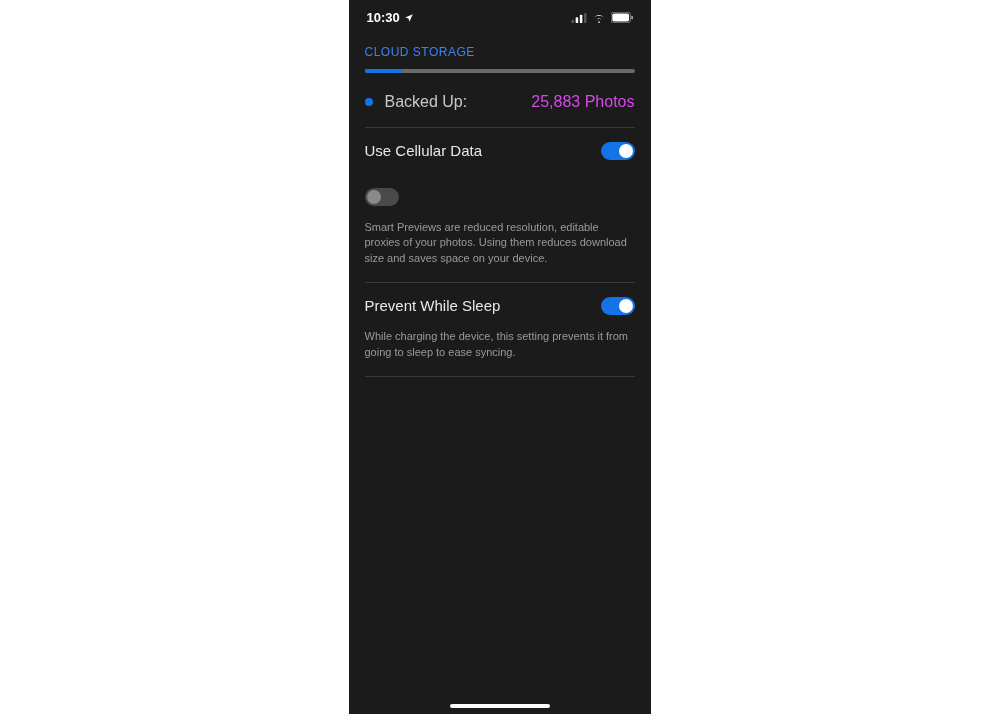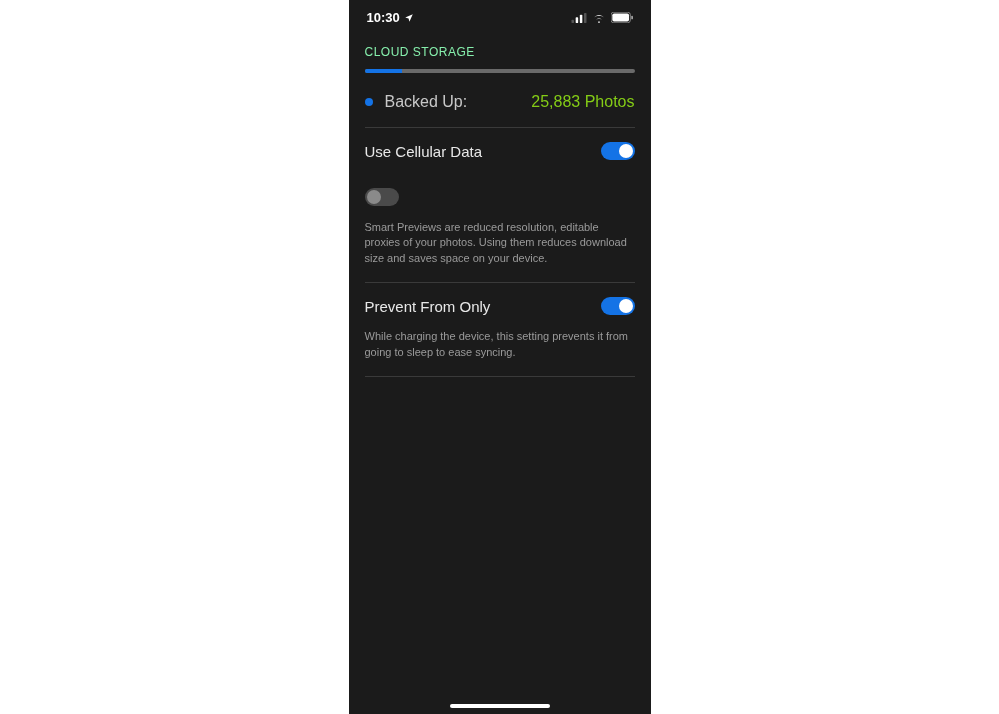--- a/index.html
+++ b/index.html
@@ -66,21 +66,21 @@
       height: 20px;
       display: flex;
       align-items: center;
       justify-content: center;
     }
 
     
     .section-header {
       font-size: 12px;
       letter-spacing: 0.5px;
-      color: #86efac;
+      color: #3b82f6;
       padding: 16px 0 10px 16px;
     }
 
     .progress-bar {
       margin: 0 16px;
       height: 4px;
       background: #6a6a6a;
       border-radius: 2px;
       overflow: hidden;
     }
@@ -99,34 +99,34 @@
     .stat-dot {
       width: 8px;
       height: 8px;
       border-radius: 50%;
       margin-right: 12px;
       flex-shrink: 0;
     }
     .dot-blue { background: #1473e6; }
     .dot-gray { background: #6a6a6a; }
     .stat-label { color: #c8c8c8; flex: 1; }
-    .stat-value { color: #84cc16; }
+    .stat-value { color: #d946ef; }
 
     .stats-block { padding-top: 14px; padding-bottom: 10px; }
 
     .divider {
       height: 1px;
       background: #3a3a3a;
       margin: 0 16px;
     }
 
     
     .toggle-row {
       display: flex;
-      align-items: center;
+      align-items: flex-start;
       justify-content: space-between;
       padding: 14px 16px;
     }
     .toggle-label {
       font-size: 15px;
       color: #e8e8e8;
     }
     .toggle {
       width: 34px;
       height: 18px;
@@ -230,21 +230,21 @@
   <div class="toggle-row">
     <div class="toggle toggle-off">
       <div class="toggle-knob"></div>
     </div>
   </div>
   <div class="description">Smart Previews are reduced resolution, editable proxies of your photos. Using them reduces download size and saves space on your device.</div>
 
   <div class="divider"></div>
 
   <div class="toggle-row">
-    <div class="toggle-label">Prevent From Only</div>
+    <div class="toggle-label">Prevent While Sleep</div>
     <div class="toggle toggle-on">
       <div class="toggle-knob"></div>
     </div>
   </div>
   <div class="description">While charging the device, this setting prevents it from going to sleep to ease syncing.</div>
 
   <div class="divider"></div>
 
   <div class="home-indicator"></div>
 </div>

